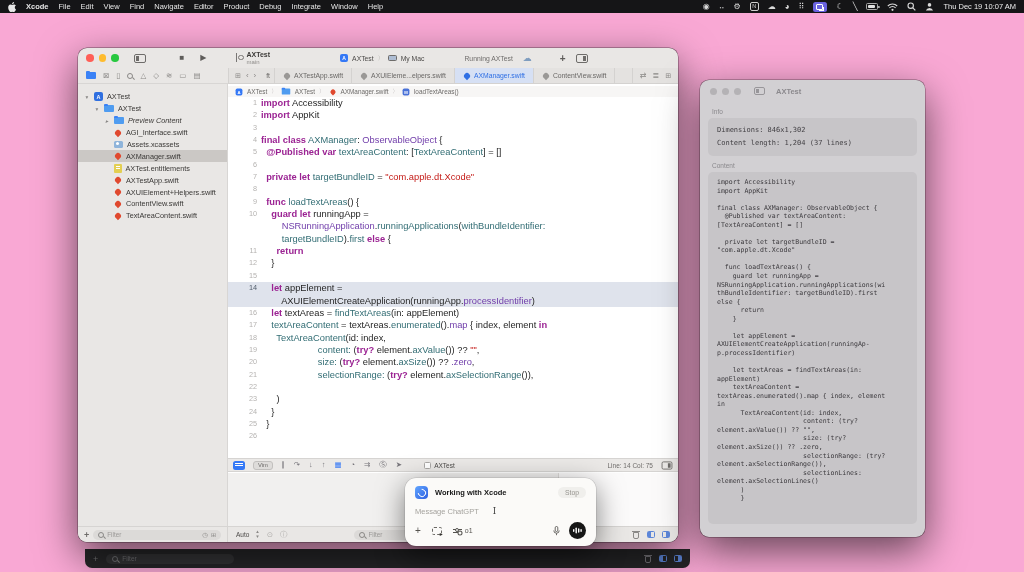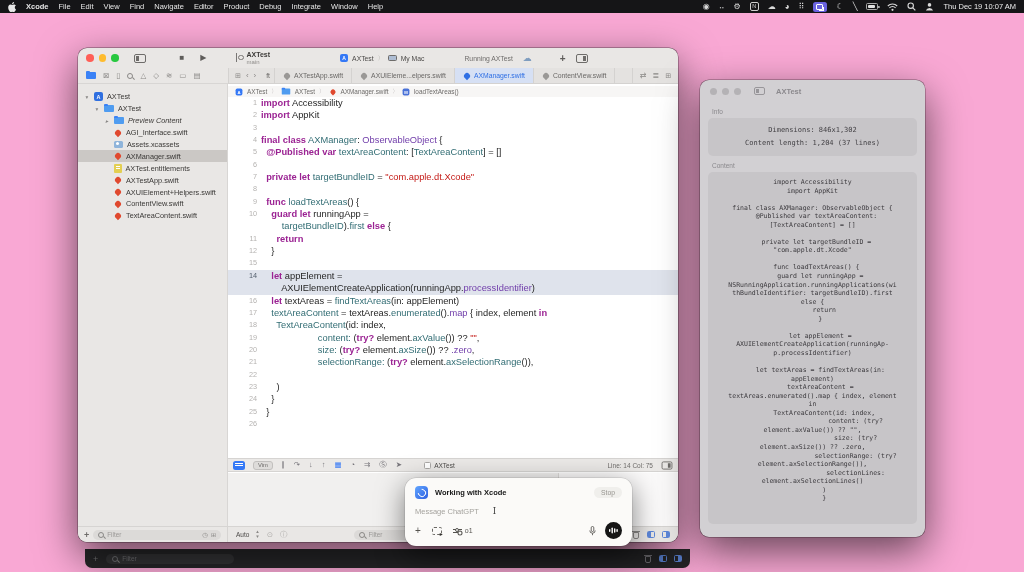--- a/index.html
+++ b/index.html
@@ -133,27 +133,27 @@
   .bbicons{margin-left:auto;display:flex;align-items:center;gap:7px;color:#8a8886;}
 
   
   .viewer{position:absolute;left:700px;top:80px;width:225px;height:457px;background:#d2d0d3;border-radius:9px;box-shadow:0 14px 40px rgba(0,0,0,.6),0 0 0 .5px rgba(0,0,0,.45);z-index:10;overflow:hidden;}
   .vtitle{height:22px;display:flex;align-items:center;padding:0 10px;gap:5px;}
   .vtl{width:7px;height:7px;border-radius:50%;background:#b4b2b5;}
   .vsb{width:11px;height:8px;border:1px solid #98969a;border-radius:2px;position:relative;margin-left:8px;}
   .vsb::before{content:"";position:absolute;left:1px;top:1px;bottom:1px;width:3px;background:#98969a;}
   .vname{font-size:7.5px;font-weight:600;color:#8b898d;margin-left:6px;}
   .vlabel{font-size:6.5px;color:#8a888c;margin:6px 0 3px 12px;}
-  .vbox{margin:0 8px;background:#c7c5c8;border-radius:5px;padding:6px 9px;text-align:center;}
+  .vbox{margin:0 8px;background:#c7c5c8;border-radius:5px;padding:6px 9px;}
   .vinfo-line{font-family:"DejaVu Sans Mono",monospace;font-size:7px;color:#434145;line-height:13px;white-space:pre;}
   .vcontent{height:352px;overflow:hidden;}
   .vcontent pre{margin:0;font-family:"DejaVu Sans Mono",monospace;font-size:6.5px;line-height:8.55px;color:#3b393d;white-space:pre;}
 
   
-  .chat{position:absolute;left:405px;top:478px;width:227px;height:68px;background:#fbfaf8;border-radius:11px;box-shadow:0 8px 28px rgba(0,0,0,.5),0 0 0 .5px rgba(0,0,0,.15);z-index:40;}
+  .chat{position:absolute;left:405px;top:478px;width:191px;height:68px;background:#fbfaf8;border-radius:11px;box-shadow:0 8px 28px rgba(0,0,0,.5),0 0 0 .5px rgba(0,0,0,.15);z-index:40;}
   .chead{display:flex;align-items:center;padding:8px 10px 0 10px;gap:7px;}
   .cicon{width:13px;height:13px;border-radius:4px;background:linear-gradient(135deg,#62a6ff,#2e5fe0);position:relative;flex:0 0 auto;}
   .cicon::after{content:"";position:absolute;left:3px;top:3px;width:6px;height:6px;border:1.6px solid #fff;border-radius:50%;border-left-color:transparent;transform:rotate(40deg);}
   .ctitle{font-size:7.5px;font-weight:700;color:#161616;}
   .cstop{margin-left:auto;font-size:6.8px;color:#96948f;background:#f0efec;border-radius:6px;padding:2px 7px;}
   .cinput{display:flex;align-items:center;margin:7px 10px 0 10px;}
   .cplaceholder{font-size:7.5px;color:#a5a39e;}
   .ibeam{font-family:"DejaVu Serif",serif;font-size:8.5px;color:#3a3a3a;margin-left:14px;}
   .cbottom{display:flex;align-items:center;margin:6px 10px 0 10px;gap:11px;}
   .cplus{font-size:10px;color:#55534f;line-height:1;}
@@ -392,20 +392,21 @@
           <div class="crow"><span class="ln">1</span><span class="ct"><span class="kw">import</span><span class="pl"> Accessibility</span></span></div>
           <div class="crow"><span class="ln">2</span><span class="ct"><span class="kw">import</span><span class="pl"> AppKit</span></span></div>
           <div class="crow"><span class="ln">3</span><span class="ct"></span></div>
           <div class="crow"><span class="ln">4</span><span class="ct"><span class="kw">final</span><span class="pl"> </span><span class="kw">class</span><span class="fn"> AXManager</span><span class="pl">: </span><span class="ty">ObservableObject</span><span class="pl"> {</span></span></div>
           <div class="crow"><span class="ln">5</span><span class="ct"><span class="pl">  </span><span class="kw">@Published</span><span class="pl"> </span><span class="kw">var</span><span class="fn"> textAreaContent</span><span class="pl">: [</span><span class="fn">TextAreaContent</span><span class="pl">] = []</span></span></div>
           <div class="crow"><span class="ln">6</span><span class="ct"></span></div>
           <div class="crow"><span class="ln">7</span><span class="ct"><span class="pl">  </span><span class="kw">private</span><span class="pl"> </span><span class="kw">let</span><span class="fn"> targetBundleID</span><span class="pl"> = </span><span class="str">"com.apple.dt.Xcode"</span></span></div>
           <div class="crow"><span class="ln">8</span><span class="ct"></span></div>
           <div class="crow"><span class="ln">9</span><span class="ct"><span class="pl">  </span><span class="kw">func</span><span class="fn"> loadTextAreas</span><span class="pl">() {</span></span></div>
           <div class="crow"><span class="ln">10</span><span class="ct"><span class="pl">    </span><span class="kw">guard</span><span class="pl"> </span><span class="kw">let</span><span class="pl"> runningApp =</span></span></div>
+          <div class="crow"><span class="ln"></span><span class="ct"><span class="pl">        </span><span class="ty">NSRunningApplication</span><span class="pl">.</span><span class="fn">runningApplications</span><span class="pl">(</span><span class="fn">withBundleIdentifier:</span></span></div>
           <div class="crow"><span class="ln"></span><span class="ct"><span class="pl">        </span><span class="fn">targetBundleID</span><span class="pl">).</span><span class="fn">first</span><span class="pl"> </span><span class="kw">else</span><span class="pl"> {</span></span></div>
           <div class="crow"><span class="ln">11</span><span class="ct"><span class="pl">      </span><span class="kw">return</span></span></div>
           <div class="crow"><span class="ln">12</span><span class="ct"><span class="pl">    }</span></span></div>
           <div class="crow"><span class="ln">15</span><span class="ct"></span></div>
           <div class="crow hl"><span class="ln">14</span><span class="ct"><span class="pl">    </span><span class="kw">let</span><span class="pl"> appElement =</span></span></div>
           <div class="crow hl"><span class="ln"></span><span class="ct"><span class="pl">        AXUIElementCreateApplication(runningApp.</span><span class="ty">processIdentifier</span><span class="pl">)</span></span></div>
           <div class="crow"><span class="ln">16</span><span class="ct"><span class="pl">    </span><span class="kw">let</span><span class="pl"> textAreas = </span><span class="fn">findTextAreas</span><span class="pl">(in: appElement)</span></span></div>
           <div class="crow"><span class="ln">17</span><span class="ct"><span class="fn">    textAreaContent</span><span class="pl"> = textAreas.</span><span class="fn">enumerated</span><span class="pl">().</span><span class="ty">map</span><span class="pl"> { index, element </span><span class="kw">in</span></span></div>
           <div class="crow"><span class="ln">18</span><span class="ct"><span class="pl">      </span><span class="fn">TextAreaContent</span><span class="pl">(id: index,</span></span></div>
           <div class="crow"><span class="ln">19</span><span class="ct"><span class="pl">                      </span><span class="fn">content:</span><span class="pl"> (</span><span class="kw">try?</span><span class="pl"> element.</span><span class="fn">axValue</span><span class="pl">()) ?? </span><span class="str">""</span><span class="pl">,</span></span></div>

